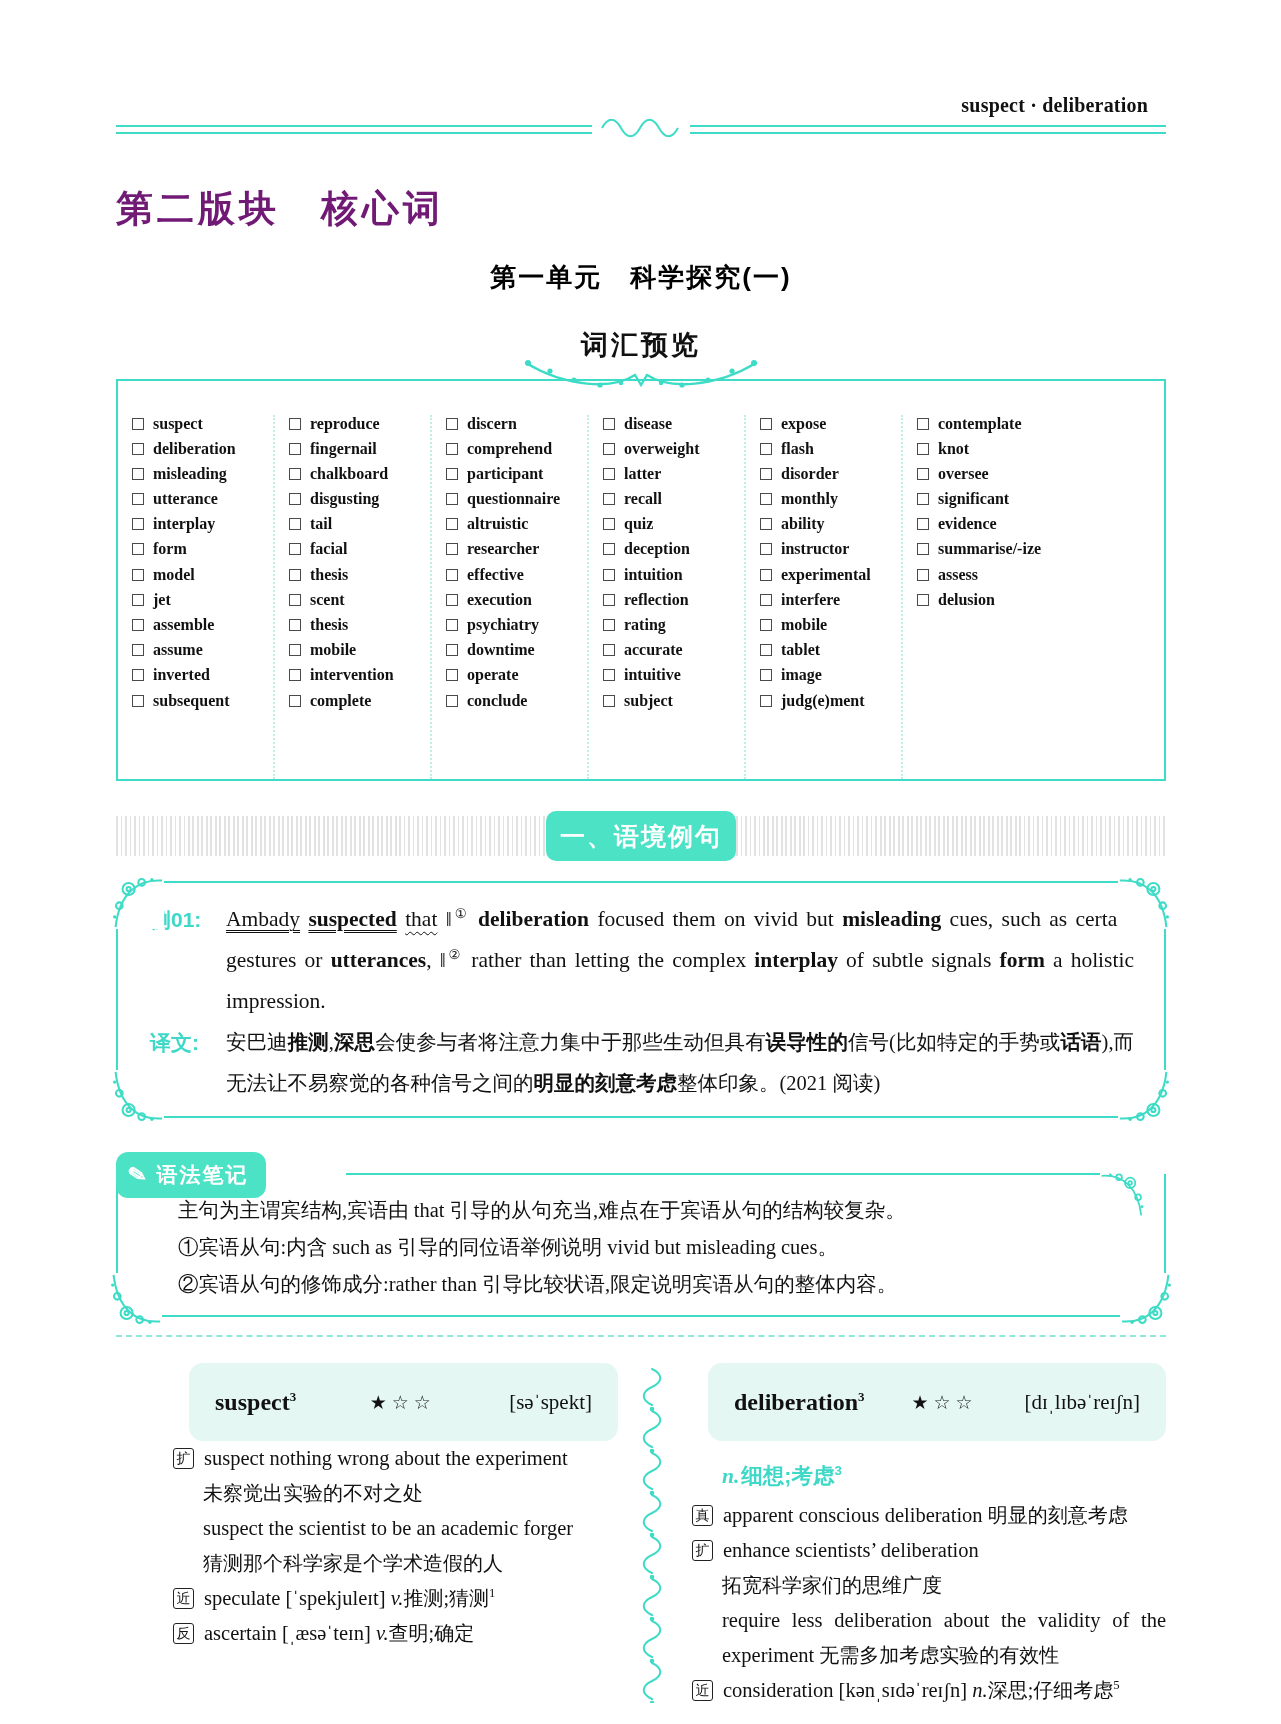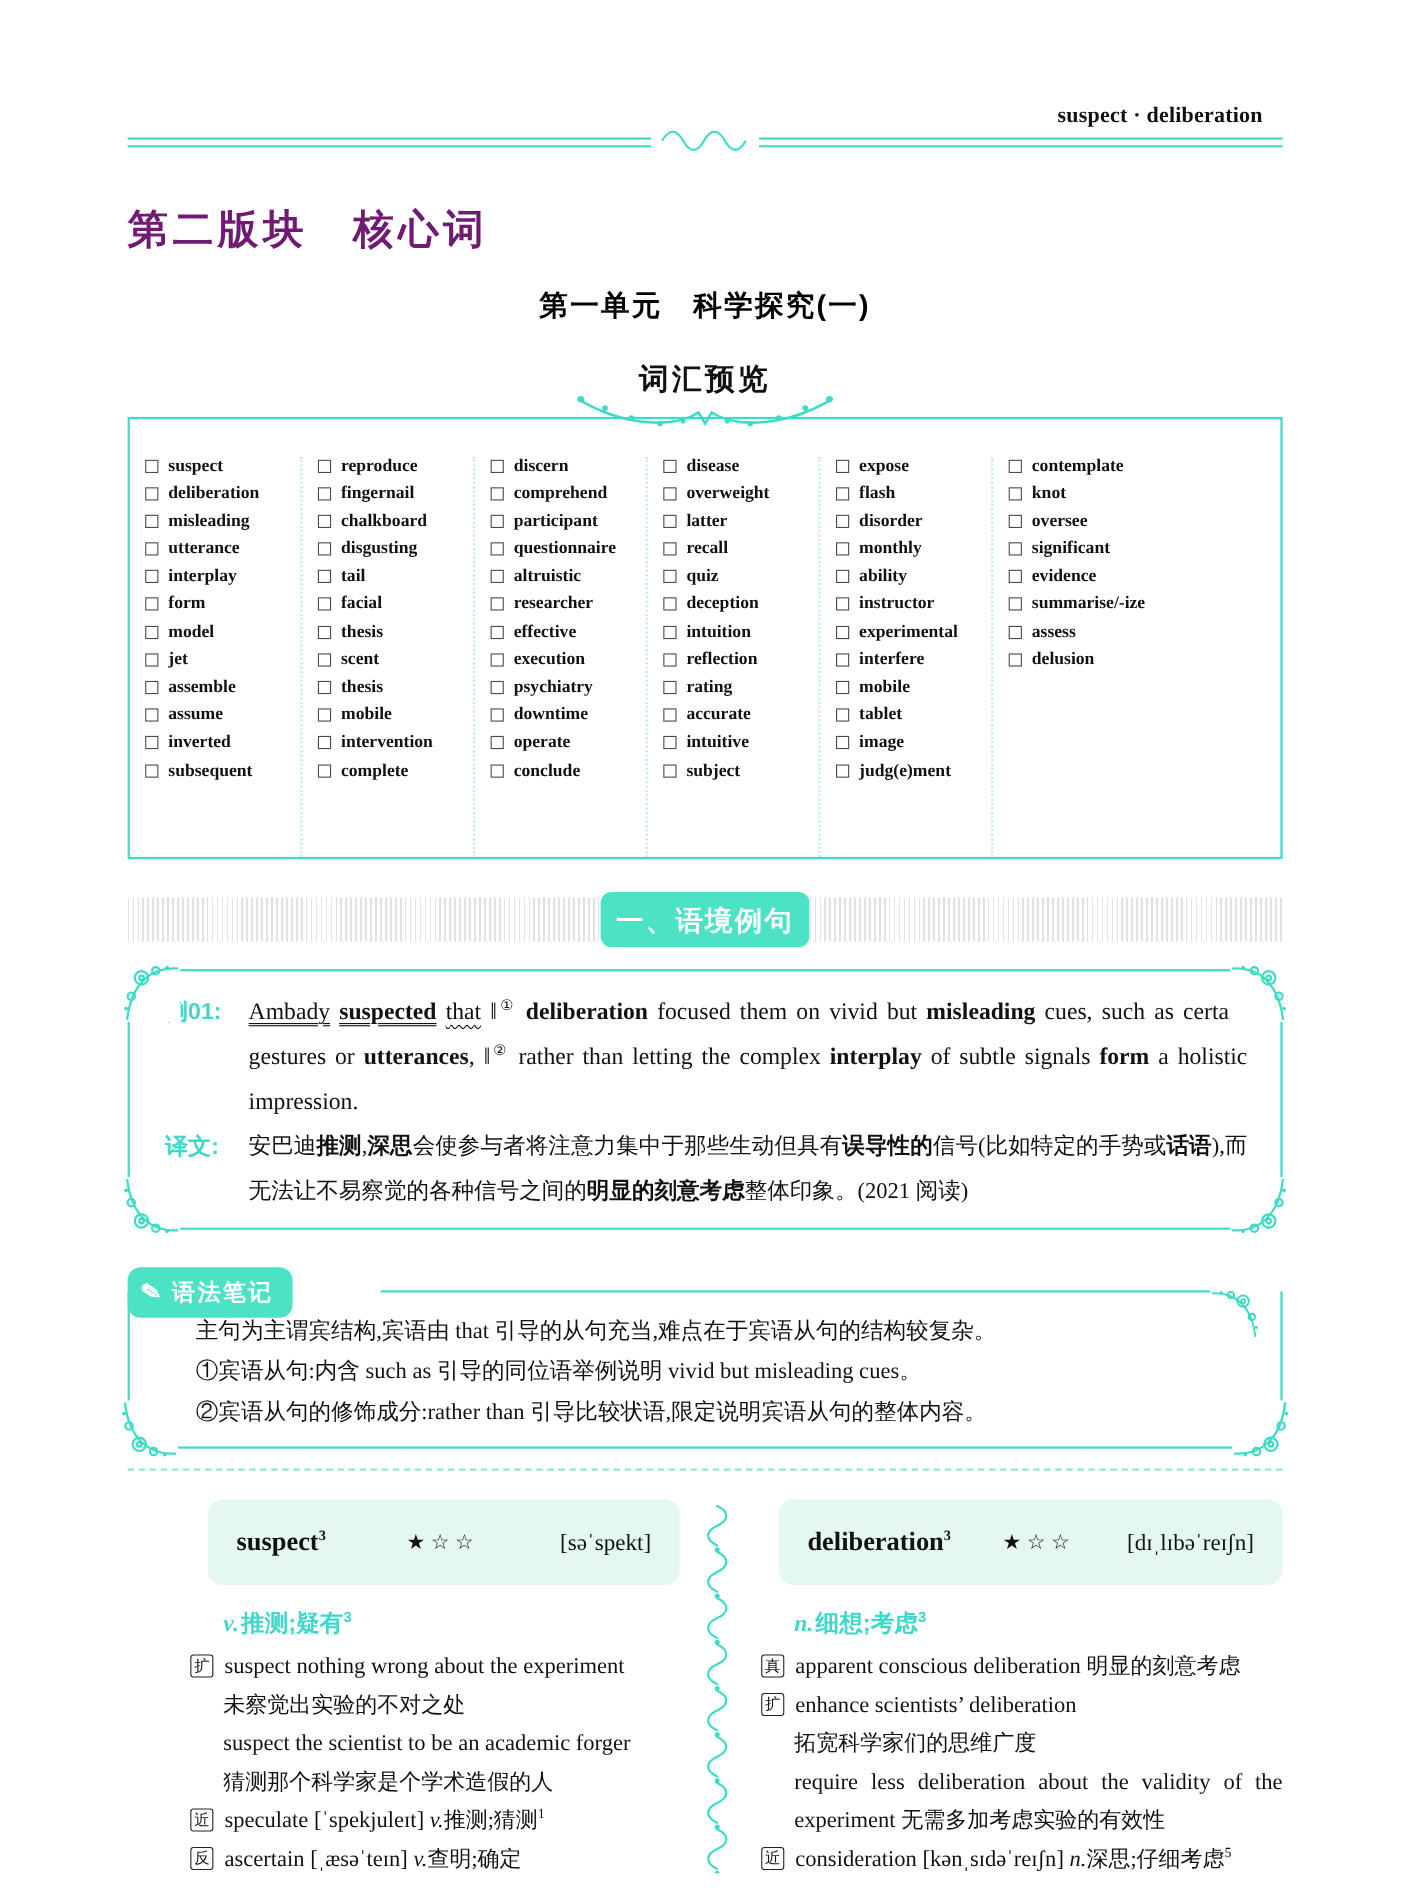--- a/index.html
+++ b/index.html
@@ -503,23 +503,20 @@
     <div class="dashed-sep"></div>
 
     <div class="entries">
 
       <div class="entry left">
         <div class="e-pill">
           <span class="e-word"><span>suspect</span><span class="hw-sup">3</span></span>
           <span class="e-stars">★☆☆</span>
           <span class="e-phon">[səˈspekt]</span>
         </div>
-        <div class="e-def">
-          <span class="e-pos">v.</span><span>推测;疑有</span><span class="sup">3</span>
-        </div>
         <div>
             <div class="e-line"><span class="tag">扩</span><span>suspect nothing wrong about the experiment</span></div>
             <div class="e-line no-tag"><span class="cn">未察觉出实验的不对之处</span></div>
             <div class="e-line no-tag"><span>suspect the scientist to be an academic forger</span></div>
             <div class="e-line no-tag"><span class="cn">猜测那个科学家是个学术造假的人</span></div>
             <div class="e-line"><span class="tag">近</span><span>speculate [ˈspekjuleɪt] </span><span class="i">v.</span><span class="cn">推测;猜测</span><span class="sup">1</span></div>
             <div class="e-line"><span class="tag">反</span><span>ascertain [ˌæsəˈteɪn] </span><span class="i">v.</span><span class="cn">查明;确定</span></div>
           </div>
       </div>
 

